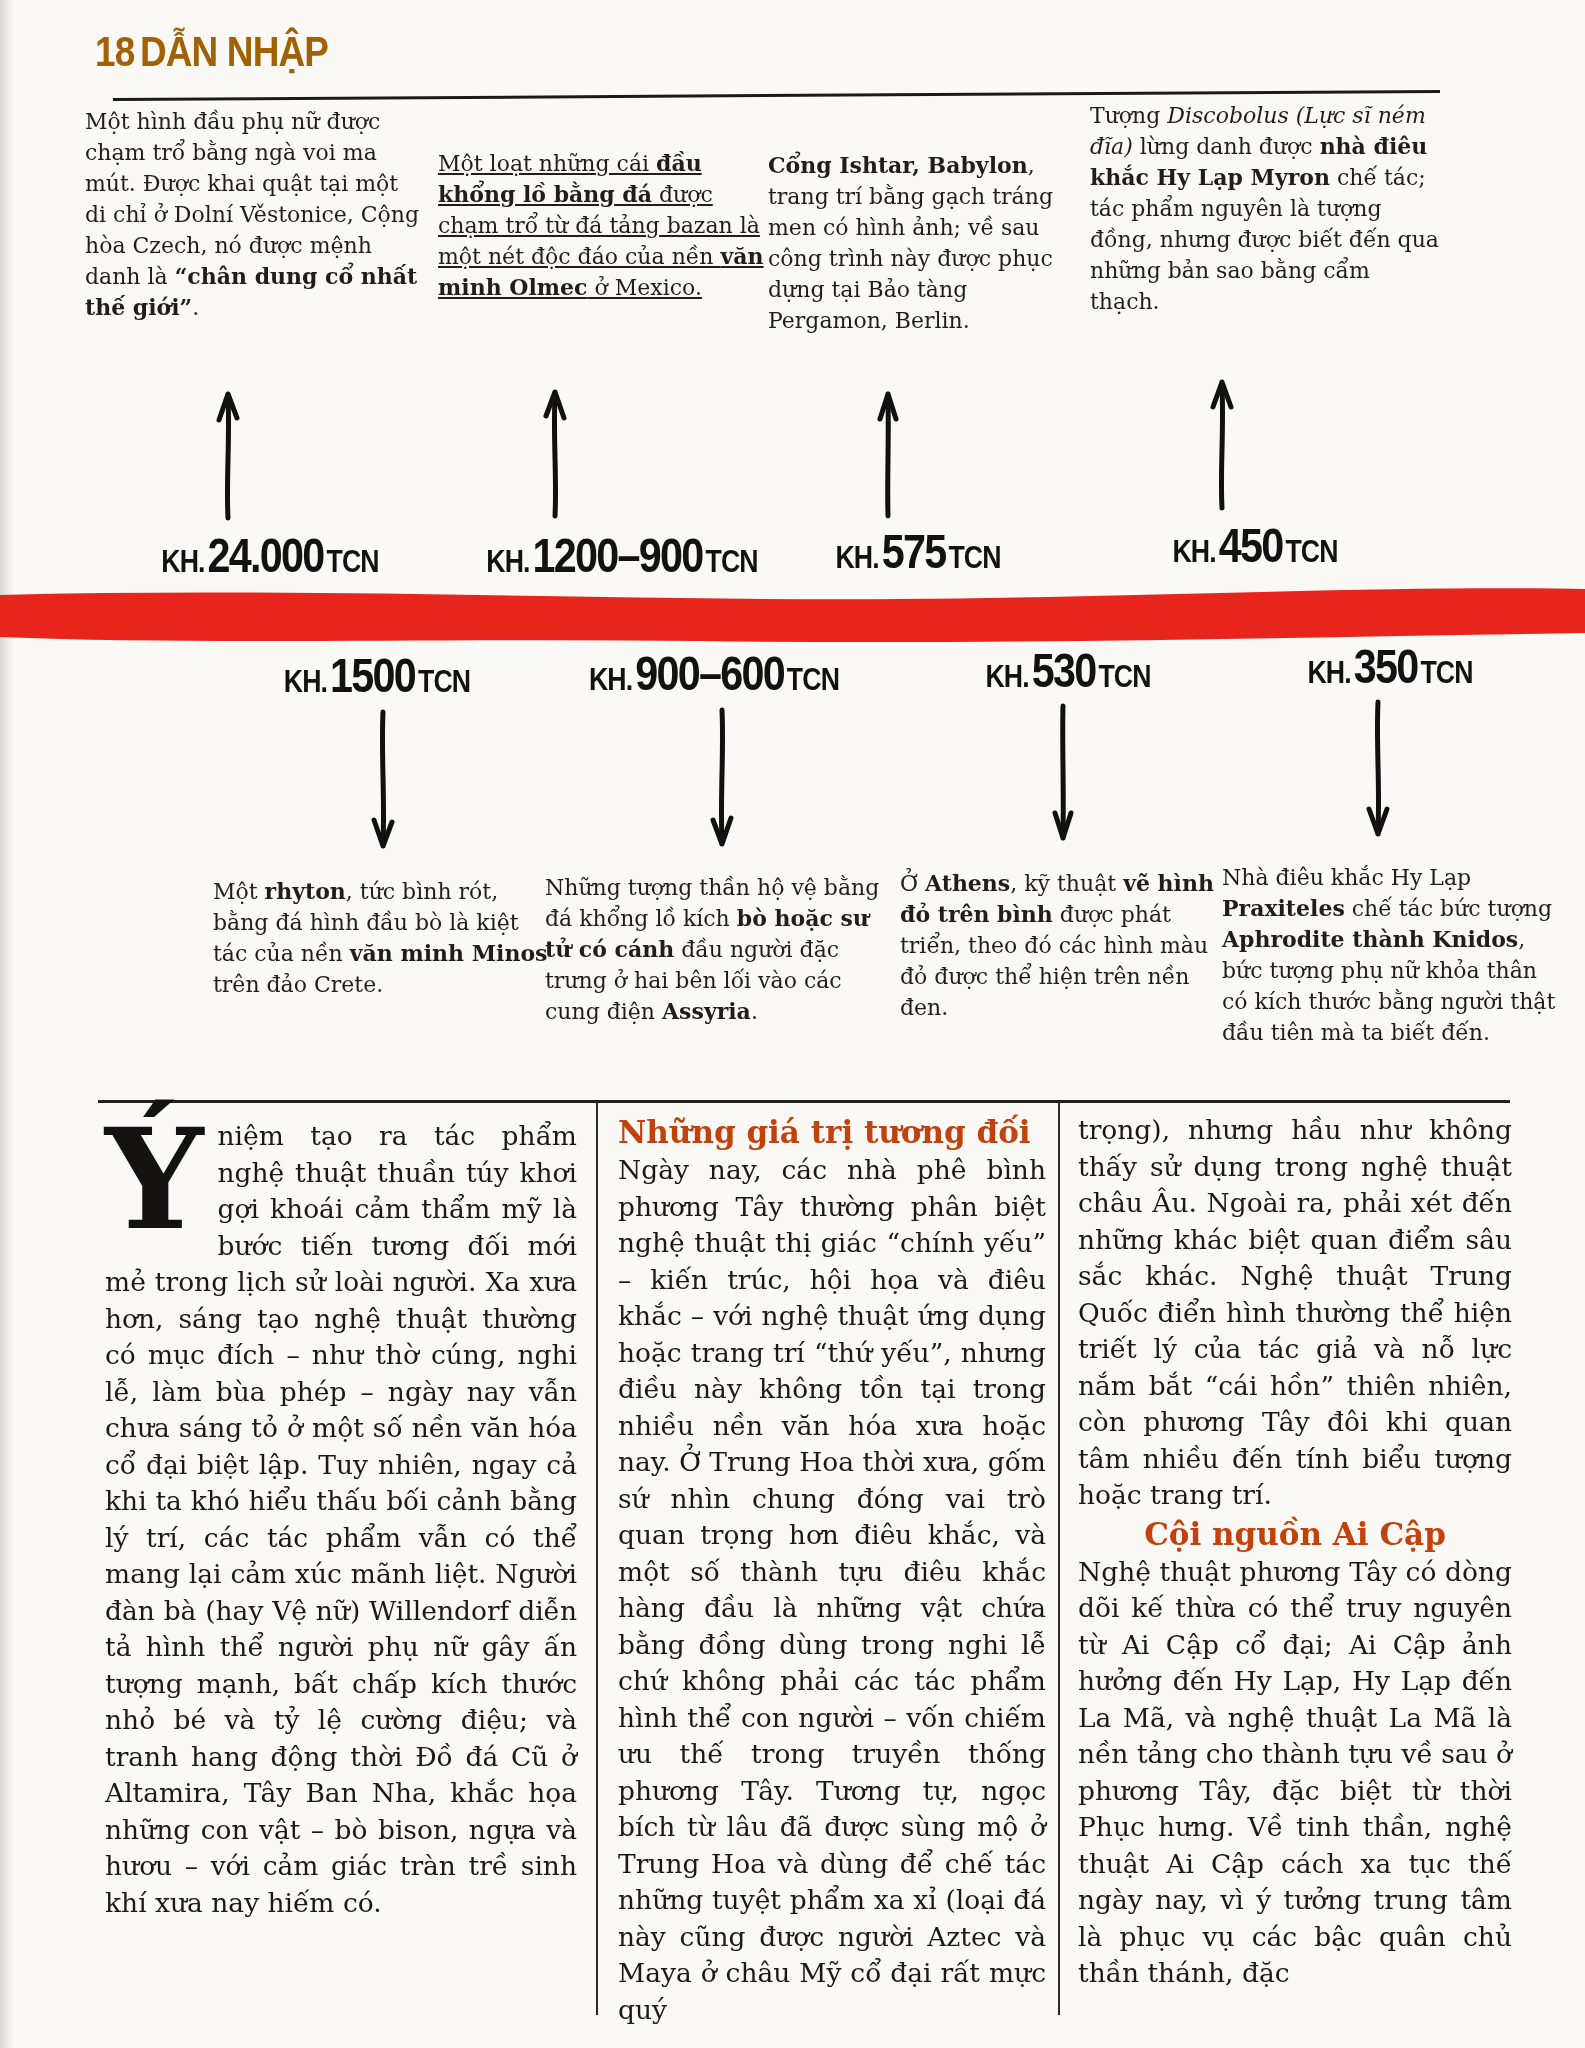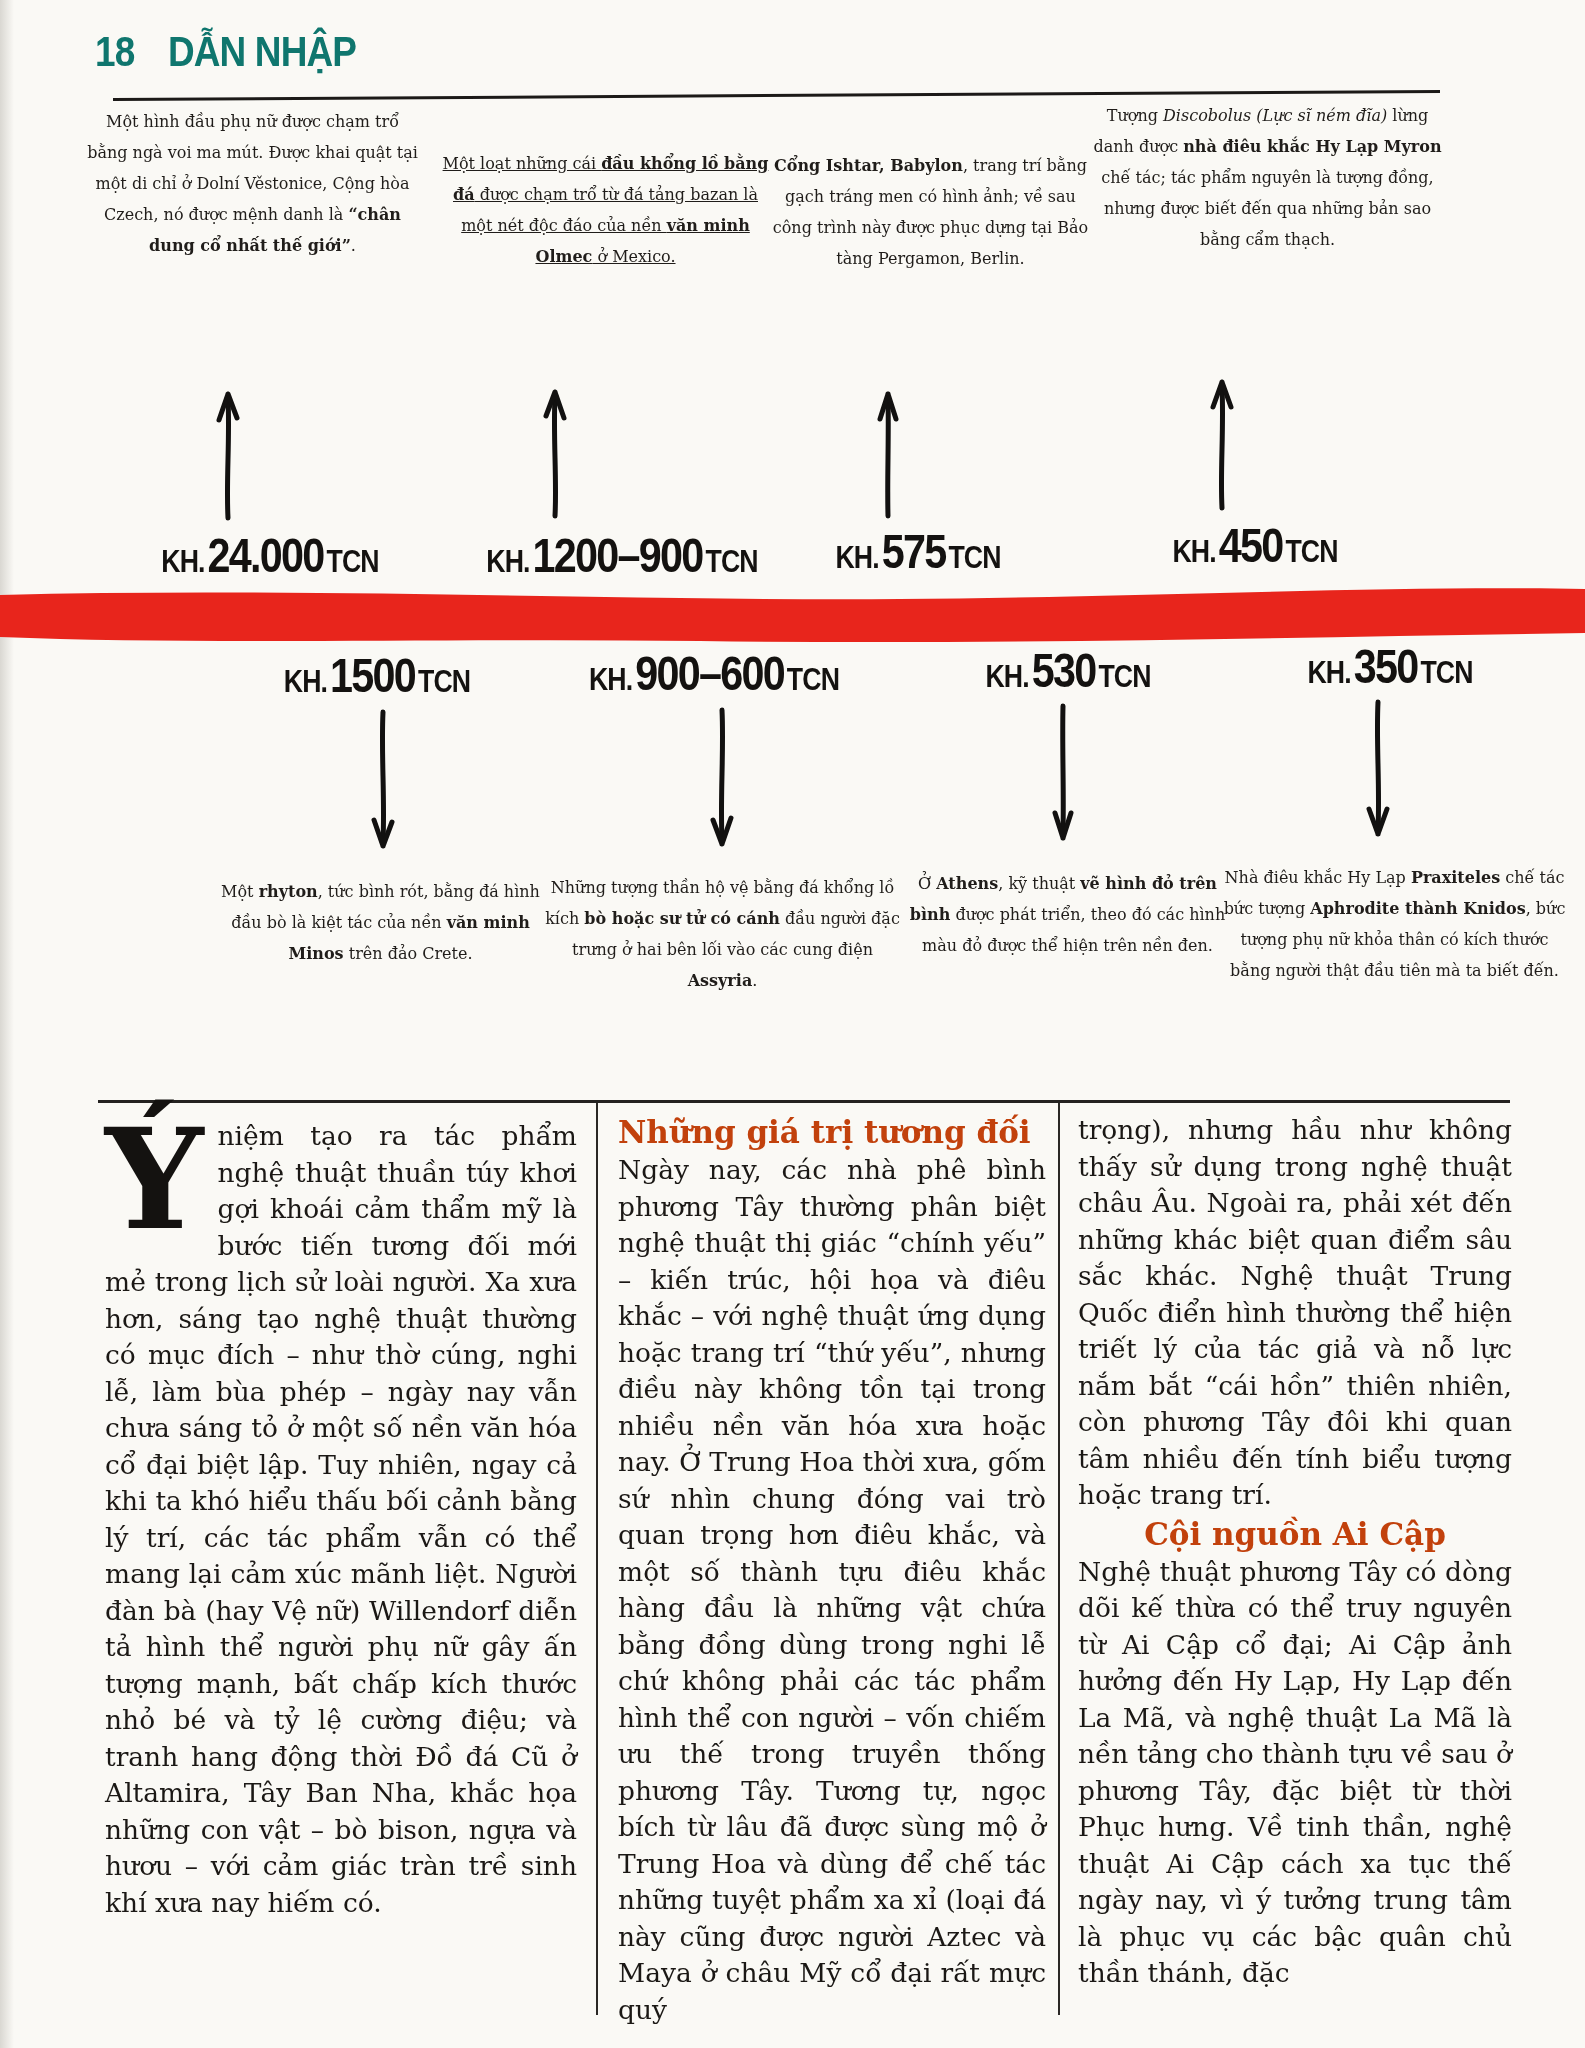--- a/index.html
+++ b/index.html
@@ -2,27 +2,27 @@
 <html><head>
 <meta charset="utf-8">
 <style>
   html,body{margin:0;padding:0;background:#e9e7e2;}
   .page{position:relative;width:1585px;height:2048px;background:#faf9f5;overflow:hidden;
         font-family:"DejaVu Serif", serif;color:#1b1916;}
   .page::before{content:"";position:absolute;left:0;top:0;width:14px;height:100%;
         background:linear-gradient(90deg,rgba(120,115,105,.25),rgba(120,115,105,0));pointer-events:none;}
 
   
-  .hdr{position:absolute;top:28px;left:95px;display:flex;gap:28px;align-items:baseline;
-       font-family:"Liberation Sans",sans-serif;font-weight:700;color:#0f766e;}
+  .hdr{position:absolute;top:28px;left:95px;display:flex;align-items:baseline;
+       font-family:"Liberation Sans",sans-serif;font-weight:700;color:#a16207;}
   .hdr .num,.hdr .ttl{font-size:42px;letter-spacing:-1px;display:inline-block;transform:scaleX(.88);transform-origin:left;}
   .rule-h{position:absolute;left:113px;top:94px;width:1327px;height:3px;background:#1c1a18;transform:rotate(-0.35deg);}
 
   
-  .cap{position:absolute;text-align:center;font-size:16px;line-height:31px;color:#201d1a;}
+  .cap{position:absolute;text-align:left;font-size:22px;line-height:31px;color:#201d1a;}
   .b{font-weight:bold}.i{font-style:italic}
   .ev1{left:85px;  top:106px;width:335px;}
   .ev2{left:438px; top:148px;width:335px;text-decoration:underline;}
   .ev3{left:768px; top:150px;width:325px;}
   .ev4{left:1090px;top:100px;width:355px;}
   .ev5{left:213px; top:876px;width:335px;}
   .ev6{left:545px; top:872px;width:355px;}
   .ev7{left:900px; top:868px;width:335px;}
   .ev8{left:1222px;top:862px;width:345px;}
 

